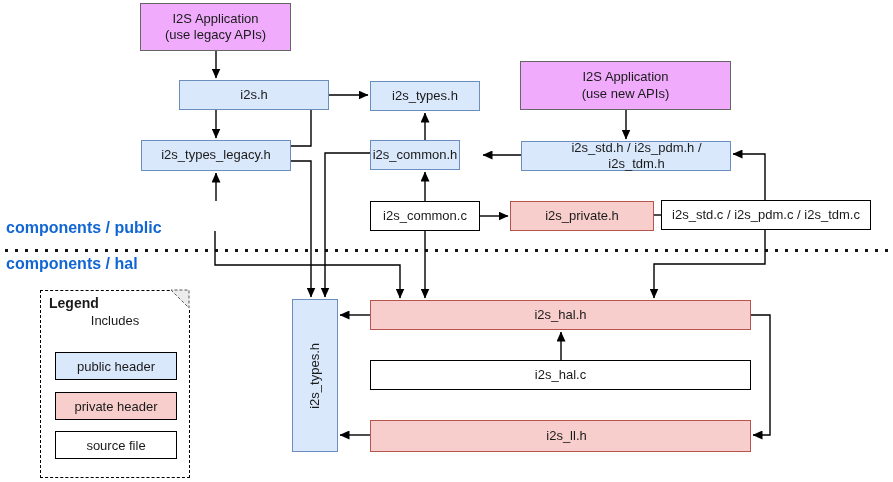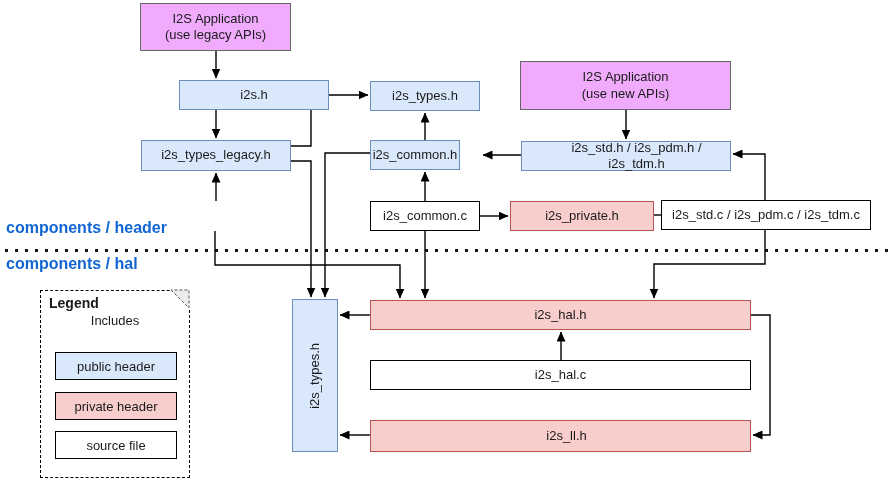--- a/index.html
+++ b/index.html
@@ -71,21 +71,21 @@
   .fold-cover{position:absolute;top:-2px;right:-2px;width:21px;height:21px;background:#fff;z-index:3;}
   .fold-svg{position:absolute;top:-2px;right:-2px;z-index:4;}
 </style>
 </head>
 <body>
 
 <div id="canvas">
 
   <div class="dotted-sep"></div>
 
-  <div class="layer-label layer-driver">components / header</div>
+  <div class="layer-label layer-driver">components / public</div>
   <div class="layer-label layer-hal">components / hal</div>
 
   <svg id="edges" viewBox="0 0 893 482" xmlns="http://www.w3.org/2000/svg">
     <defs>
       <marker id="arr" markerWidth="10" markerHeight="9" refX="9.5" refY="4.5" orient="auto" markerUnits="userSpaceOnUse">
         <path d="M0,0 L10,4.5 L0,9 Z" fill="#000"></path>
       </marker>
     </defs>
     <g stroke="#000" stroke-width="1.4" fill="none">
       <polyline points="216,51 216,78" marker-end="url(#arr)"></polyline>

